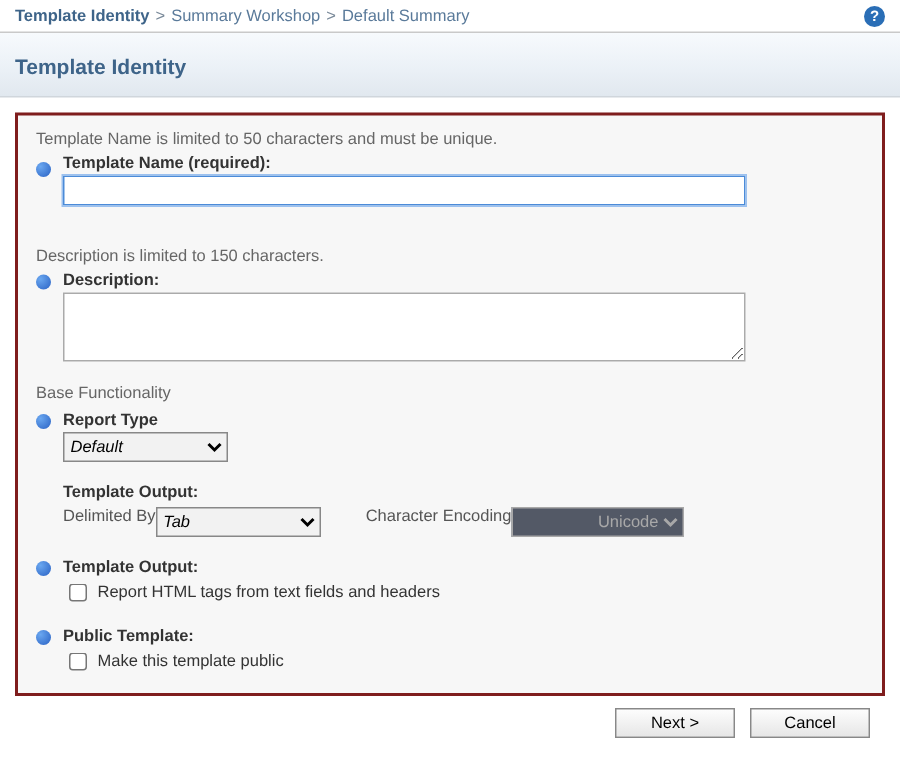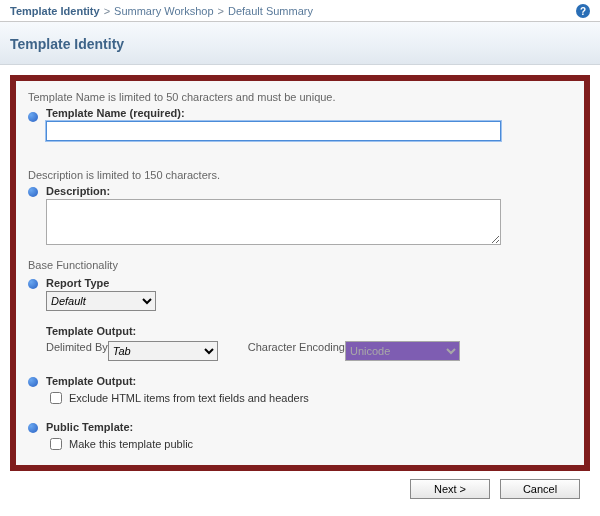--- a/index.html
+++ b/index.html
@@ -36,21 +36,21 @@
     padding: 14px 10px 12px 10px;
   }
   .header-band h1 {
     margin: 0;
     font-size: 14px;
     color: #3e6489;
     font-weight: bold;
   }
   .panel-wrap { padding: 10px 10px 8px 10px; }
   .panel {
-    border: 6px solid #7f1d1d;
+    border: 2px solid #7f1d1d;
     background: #f7f7f7;
     padding: 10px 12px 8px 12px;
   }
   .hint { color: #666; margin-bottom: 4px; }
   .row { display: flex; align-items: flex-start; margin-bottom: 4px; }
   .info-bullet {
     width: 10px; height: 10px; border-radius: 50%;
     background: radial-gradient(circle at 30% 30%, #6aa7f0, #2a62c4);
     margin-right: 8px; flex-shrink: 0;
     margin-top: 5px;
@@ -161,36 +161,36 @@
       <span class="label">Template Output:</span>
       <div class="cols">
         <div class="col">
           <span class="sublabel">Delimited By</span>
           <select class="sel-wide">
             <option>Tab</option>
           </select>
         </div>
         <div class="col">
           <span class="sublabel">Character Encoding</span>
-          <select class="sel-wide2" disabled="" style="color:#888;background:#4c1d95;">
+          <select class="sel-wide2" disabled="" style="color:#888;background:#0f172a;text-align:right;">
             <option>Unicode</option>
           </select>
         </div>
       </div>
     </div>
 
     <div style="height:14px;"></div>
 
     <div class="row">
       <div class="info-bullet" style="margin-top:2px;"></div>
       <div class="field-block">
         <span class="label">Template Output:</span>
         <div class="checkbox-row">
           <input type="checkbox" style="">
-          <span>Exclude HTML items from text fields and headers</span>
+          <span>Report HTML tags from text fields and headers</span>
         </div>
       </div>
     </div>
 
     <div style="height:10px;"></div>
 
     <div class="row">
       <div class="info-bullet" style="margin-top:2px;"></div>
       <div class="field-block">
         <span class="label">Public Template:</span>

